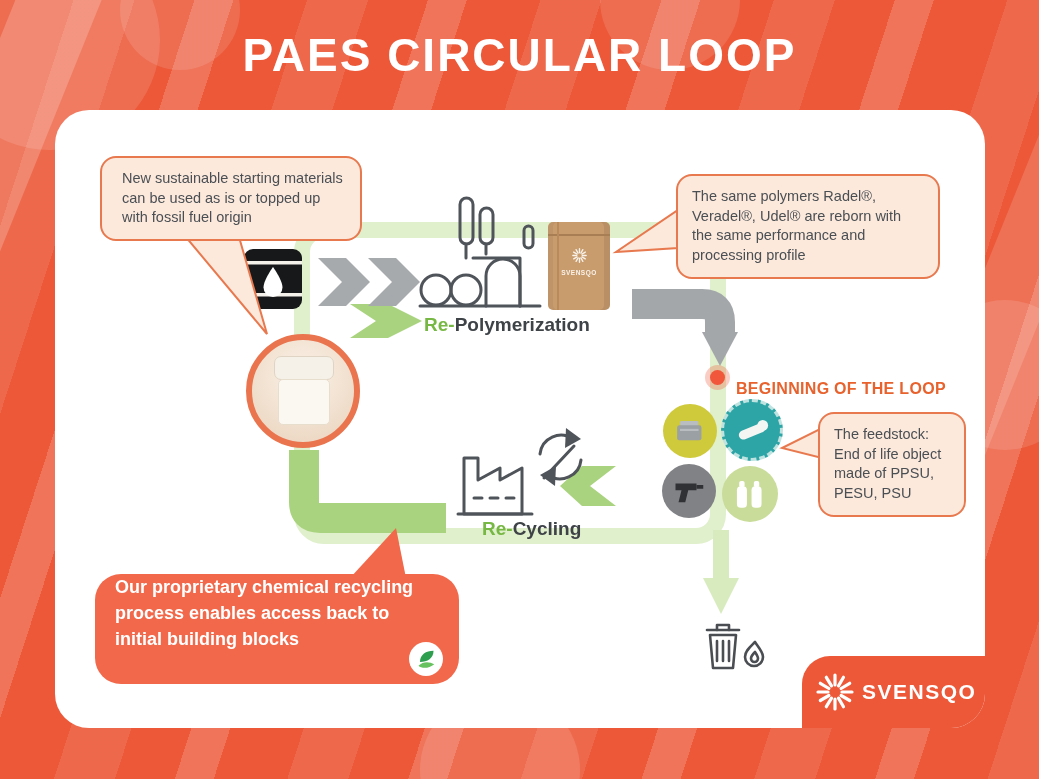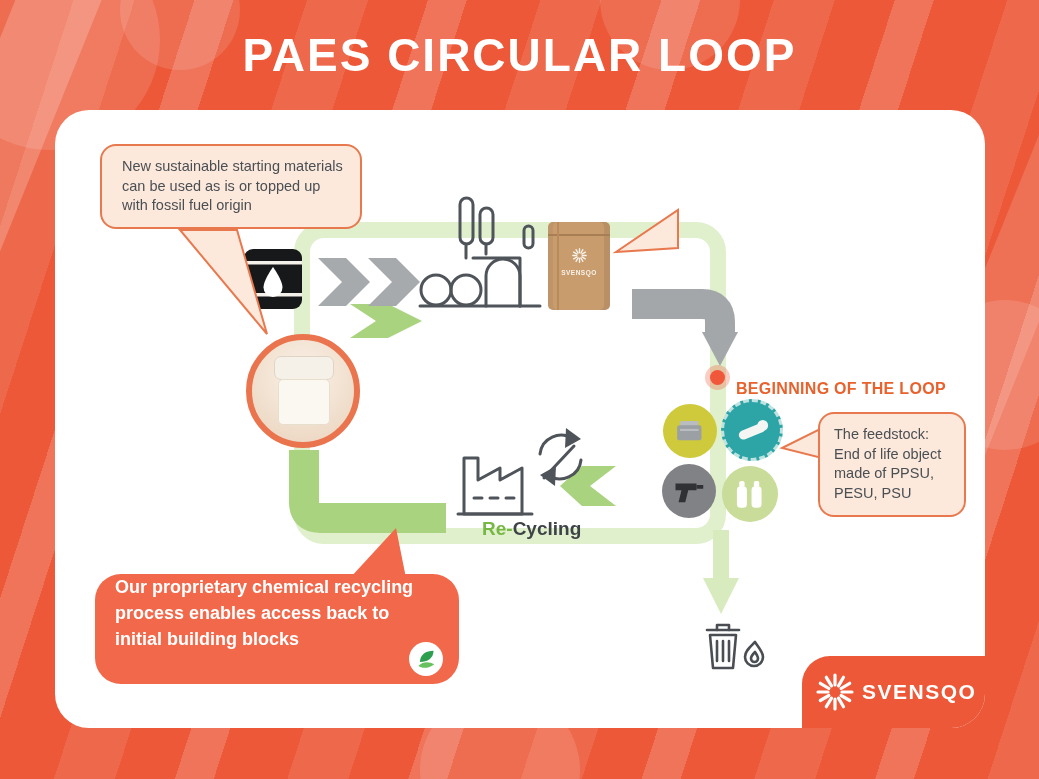--- a/index.html
+++ b/index.html
@@ -129,20 +129,23 @@
           <line x1="12.9" y1="15.5" x2="4.3" y2="10.3"></line>
         <line x1="15.5" y1="12.9" x2="10.3" y2="4.3"></line>
           <line x1="19" y1="12" x2="19" y2="2"></line>
         <line x1="22.5" y1="12.9" x2="27.5" y2="4.3"></line>
           <line x1="25.1" y1="15.5" x2="33.7" y2="10.3"></line>
       </svg>
       <span class="t">SVENSQO</span>
     </div>
   </div>
 
+  <div class="abs proc-label" style="left:424px;top:314px;">
+    <span class="green">Re-</span><span>Polymerization</span>
+  </div>
 
   <div class="abs dot" style="left:710px;top:370px;"></div>
   <div class="abs beginning" style="left:736px;top:380px;text-align:center;">BEGINNING OF THE LOOP</div>
 
   <div class="abs circle" style="left:663px;top:404px;width:54px;height:54px;background:#CFC93C;">
     <svg width="44" height="40" viewBox="0 0 56 56">
       <rect x="14" y="14" width="26" height="7" rx="2" fill="#B9BDC0"></rect>
       <rect x="10" y="20" width="34" height="21" rx="3" fill="#9BA0A4"></rect>
       <rect x="14" y="25" width="26" height="3" fill="#B9BDC0"></rect>
     </svg>
@@ -200,21 +203,22 @@
   <svg class="abs" style="left:175px;top:226px;" width="95" height="112" viewBox="0 0 95 112">
     <polygon points="5,4 62,4 92,108" fill="#FCE9DC" stroke="#E8794F" stroke-width="2"></polygon>
   </svg>
   <svg class="abs" style="left:612px;top:206px;" width="70" height="50" viewBox="0 0 70 50">
     <polygon points="66,4 66,42 4,46" fill="#FCE9DC" stroke="#E8794F" stroke-width="2"></polygon>
   </svg>
   <svg class="abs" style="left:778px;top:424px;" width="48" height="40" viewBox="0 0 48 40">
     <polygon points="44,4 44,34 4,24" fill="#FCE9DC" stroke="#E8794F" stroke-width="2"></polygon>
   </svg>
 
-  <div class="abs callout" style="left:100px;top:144px;width:262px;padding-left:20px;">New sustainable starting materials can be used as is or topped up with fossil fuel origin</div>
+  <div class="abs callout" style="left:100px;top:156px;width:262px;padding-left:20px;">New sustainable starting materials can be used as is or topped up with fossil fuel origin</div>
+  <div class="abs callout" style="left:676px;top:174px;width:264px;">The same polymers Radel®, Veradel®, Udel® are reborn with the same performance and processing profile</div>
   <div class="abs callout" style="left:818px;top:412px;width:148px;">The feedstock: End of life object made of PPSU, PESU, PSU</div>
 
   <svg class="abs" style="left:338px;top:522px;" width="72" height="58" viewBox="0 0 72 58">
     <polygon points="12,56 68,56 58,6" fill="#F2684A"></polygon>
   </svg>
   <div class="abs cta" style="left:95px;top:574px;width:364px;min-height:110px;">
     <span>Our proprietary chemical recycling process enables access back to initial building blocks</span>
     <span class="leaf-chip">
       <svg width="24" height="24" viewBox="0 0 32 32">
         <path d="M8 20 C8 10 16 5 26 5 C26 15 18 20 8 20 Z" fill="#2E9E4F"></path>

